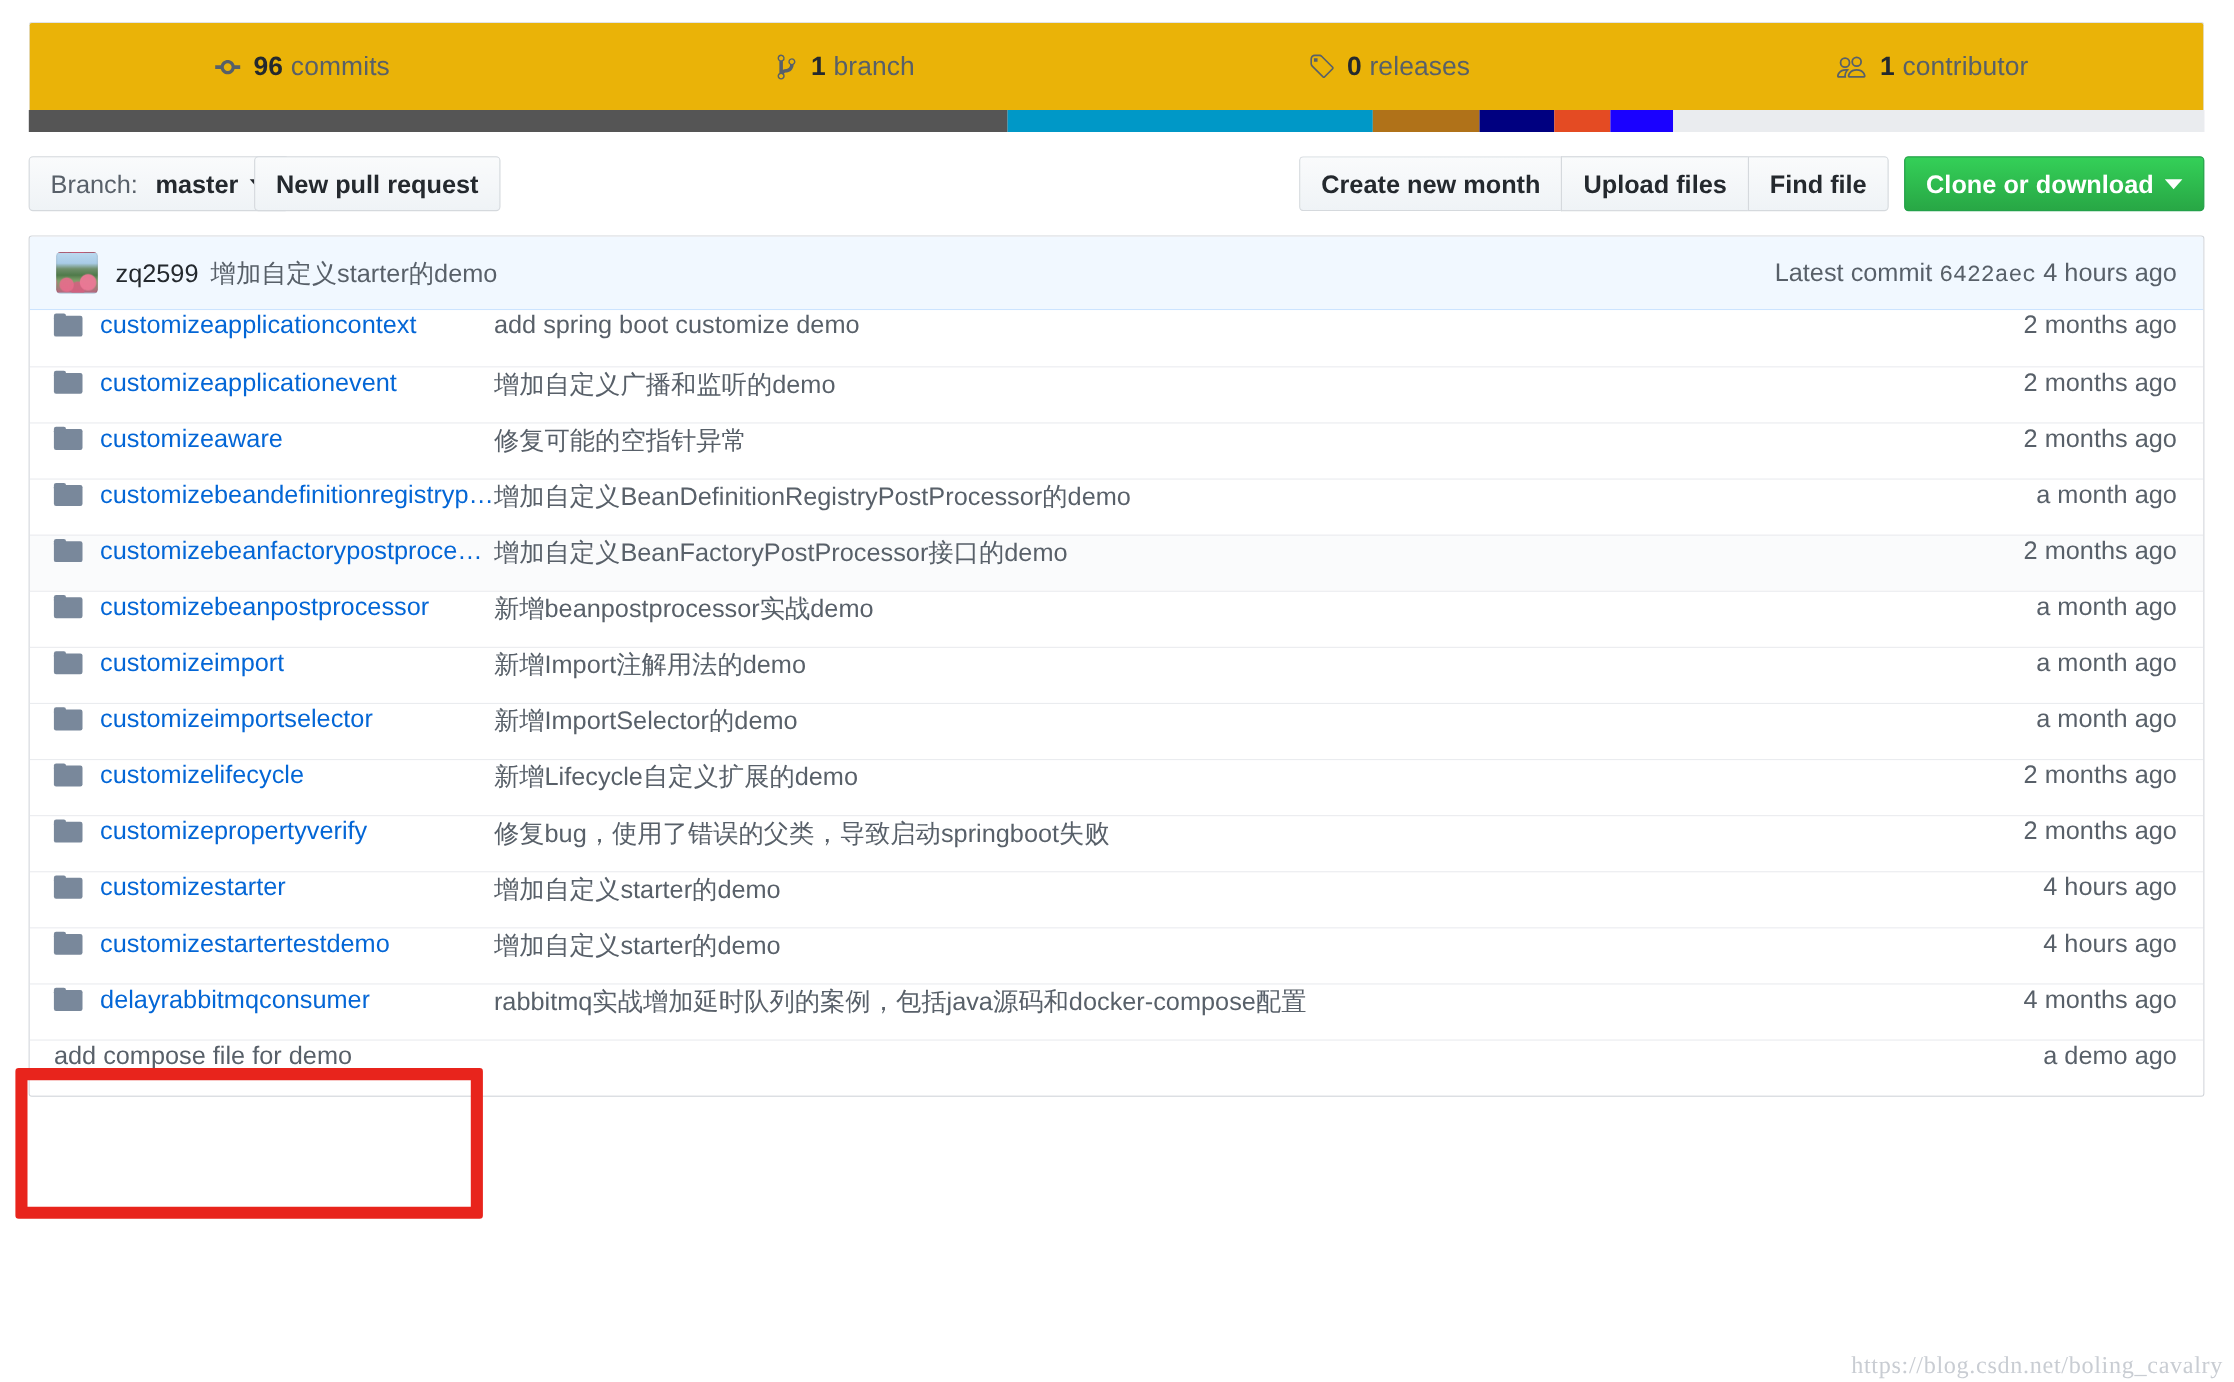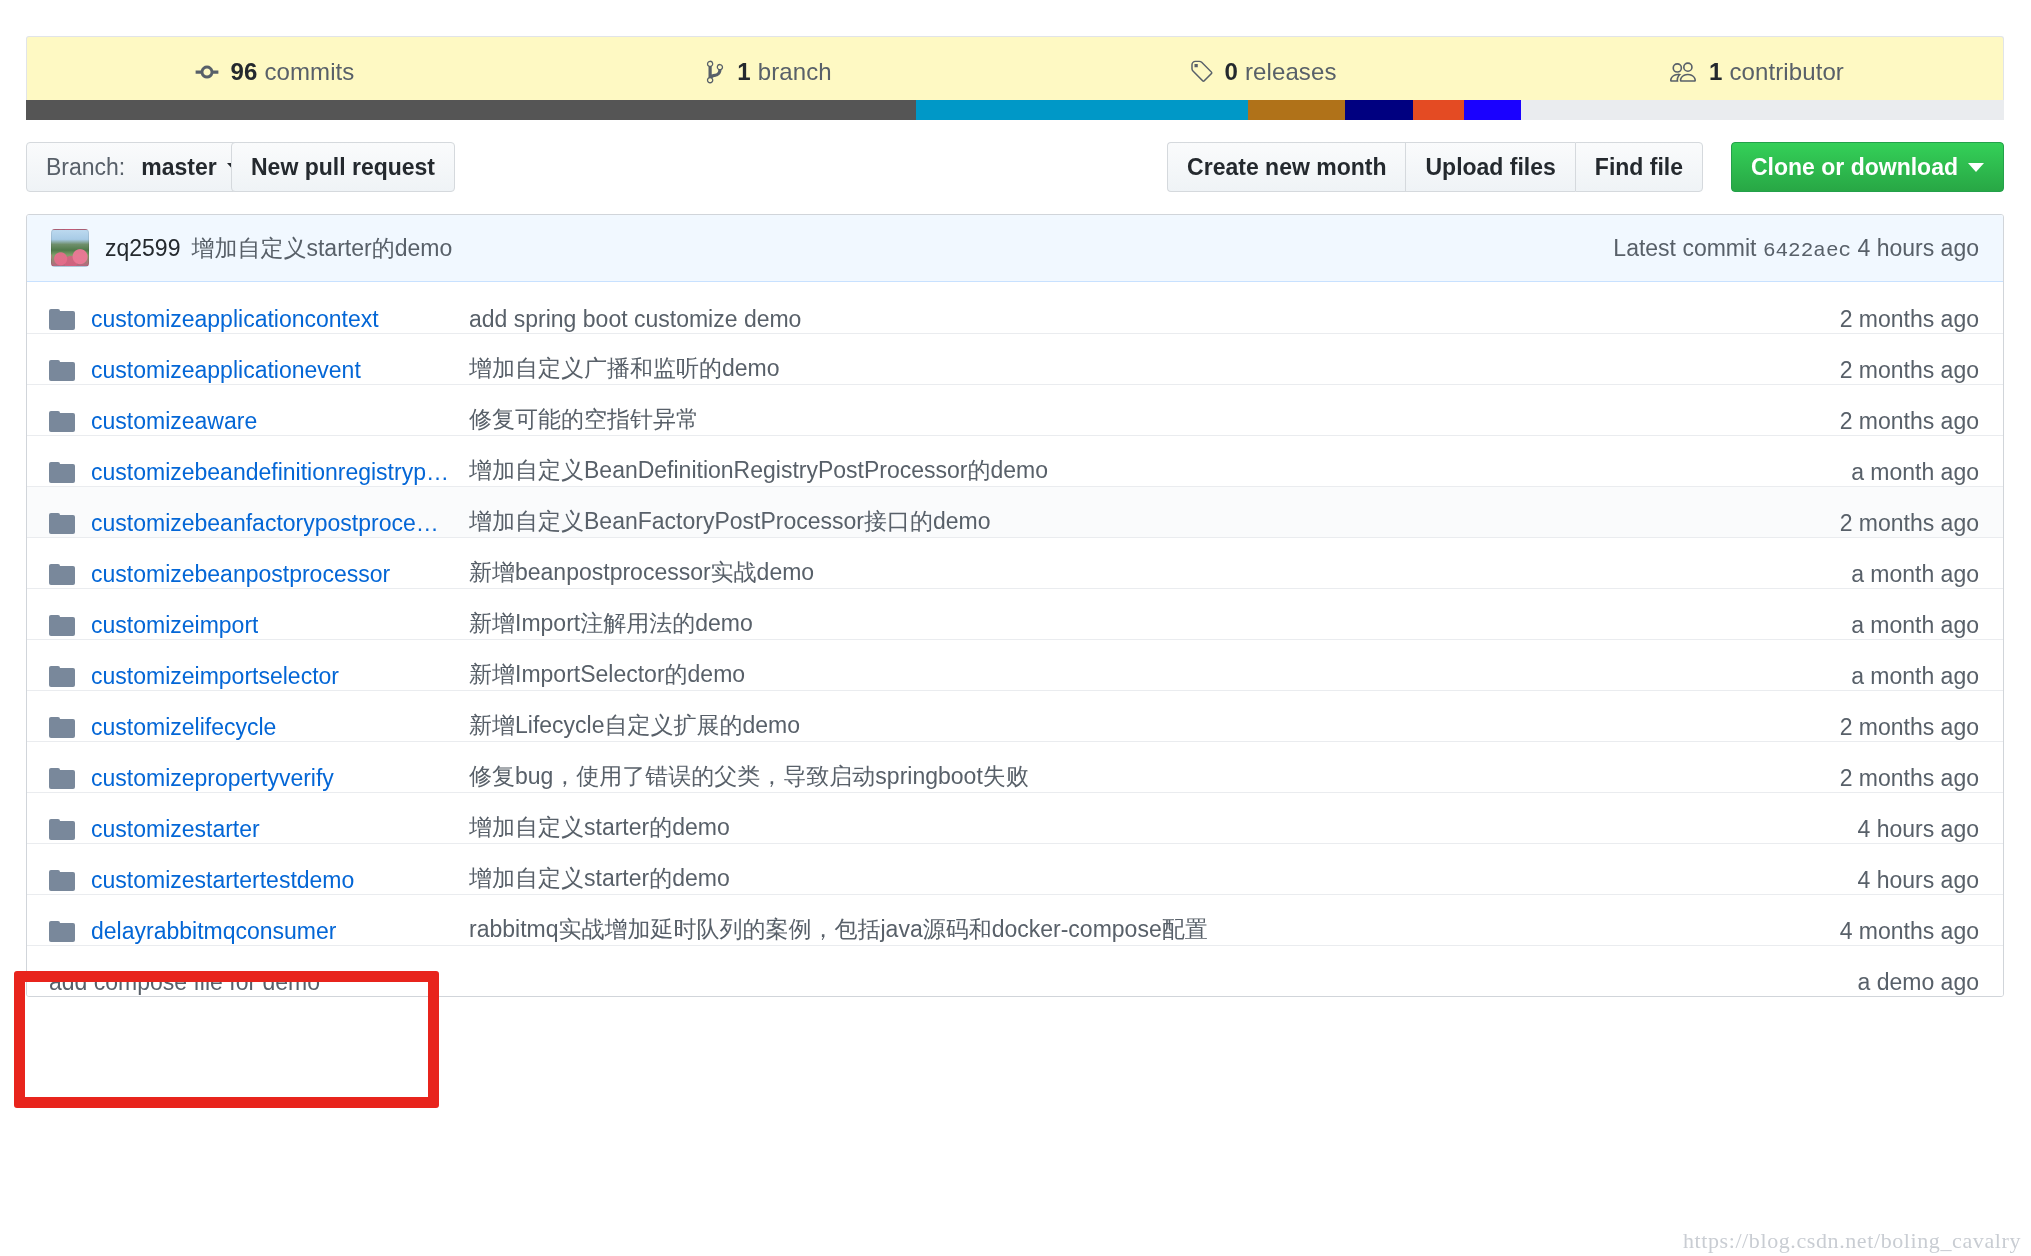--- a/index.html
+++ b/index.html
@@ -20,24 +20,24 @@
     position: absolute;
     left: 0; top: 0;
     width: 2031px;
     height: 1256px;
   }
 
   
   .numbers-box {
     position: absolute;
     left: 26px;
-    top: 36px;
+    top: 20px;
     width: 1978px;
-    height: 70px;
-    background: #fef9c3;
+    height: 80px;
+    background: #eab308;
     border: 1px solid #e1e4e8;
     border-bottom: none;
     border-radius: 3px 3px 0 0;
     box-sizing: border-box;
   }
   .numbers-row {
     display: flex;
     height: 100%;
     align-items: center;
   }
@@ -121,21 +121,21 @@
     display: flex;
     align-items: stretch;
   }
   .bg-group {
     display: flex;
   }
   .bg-group .btn { border-radius: 0; border-right-width: 0; }
   .bg-group .btn:first-child { border-radius: 4px 0 0 4px; }
   .bg-group .btn:last-child { border-radius: 0 4px 4px 0; border-right-width: 1px; }
   .btn-green {
-    margin-left: 28px;
+    margin-left: 14px;
     color: #fff;
     background-image: linear-gradient(#34d058, #28a745);
     background-color: #28a745;
     border: 1px solid #23a14a;
   }
 
   
   .filebox {
     position: absolute;
     left: 26px;
@@ -187,27 +187,26 @@
     white-space: nowrap;
   }
   .sha {
     font-family: "Liberation Mono", "DejaVu Sans Mono", monospace;
     font-size: 21px;
     color: #586069;
   }
 
   .row {
     display: flex;
-    align-items: flex-end;
+    align-items: flex-start;
     height: 51px;
     border-top: 1px solid #eaecef;
     box-sizing: border-box;
     padding: 0 24px 0 22px;
     background: #fff;
-    gap: 20px;
   }
   .row.alt { background: #fafbfc; }
   .row:first-of-type { border-top: none; }
 
   .col-name {
     width: 400px;
     flex: 0 0 400px;
     display: flex;
     align-items: center;
     min-width: 0;

